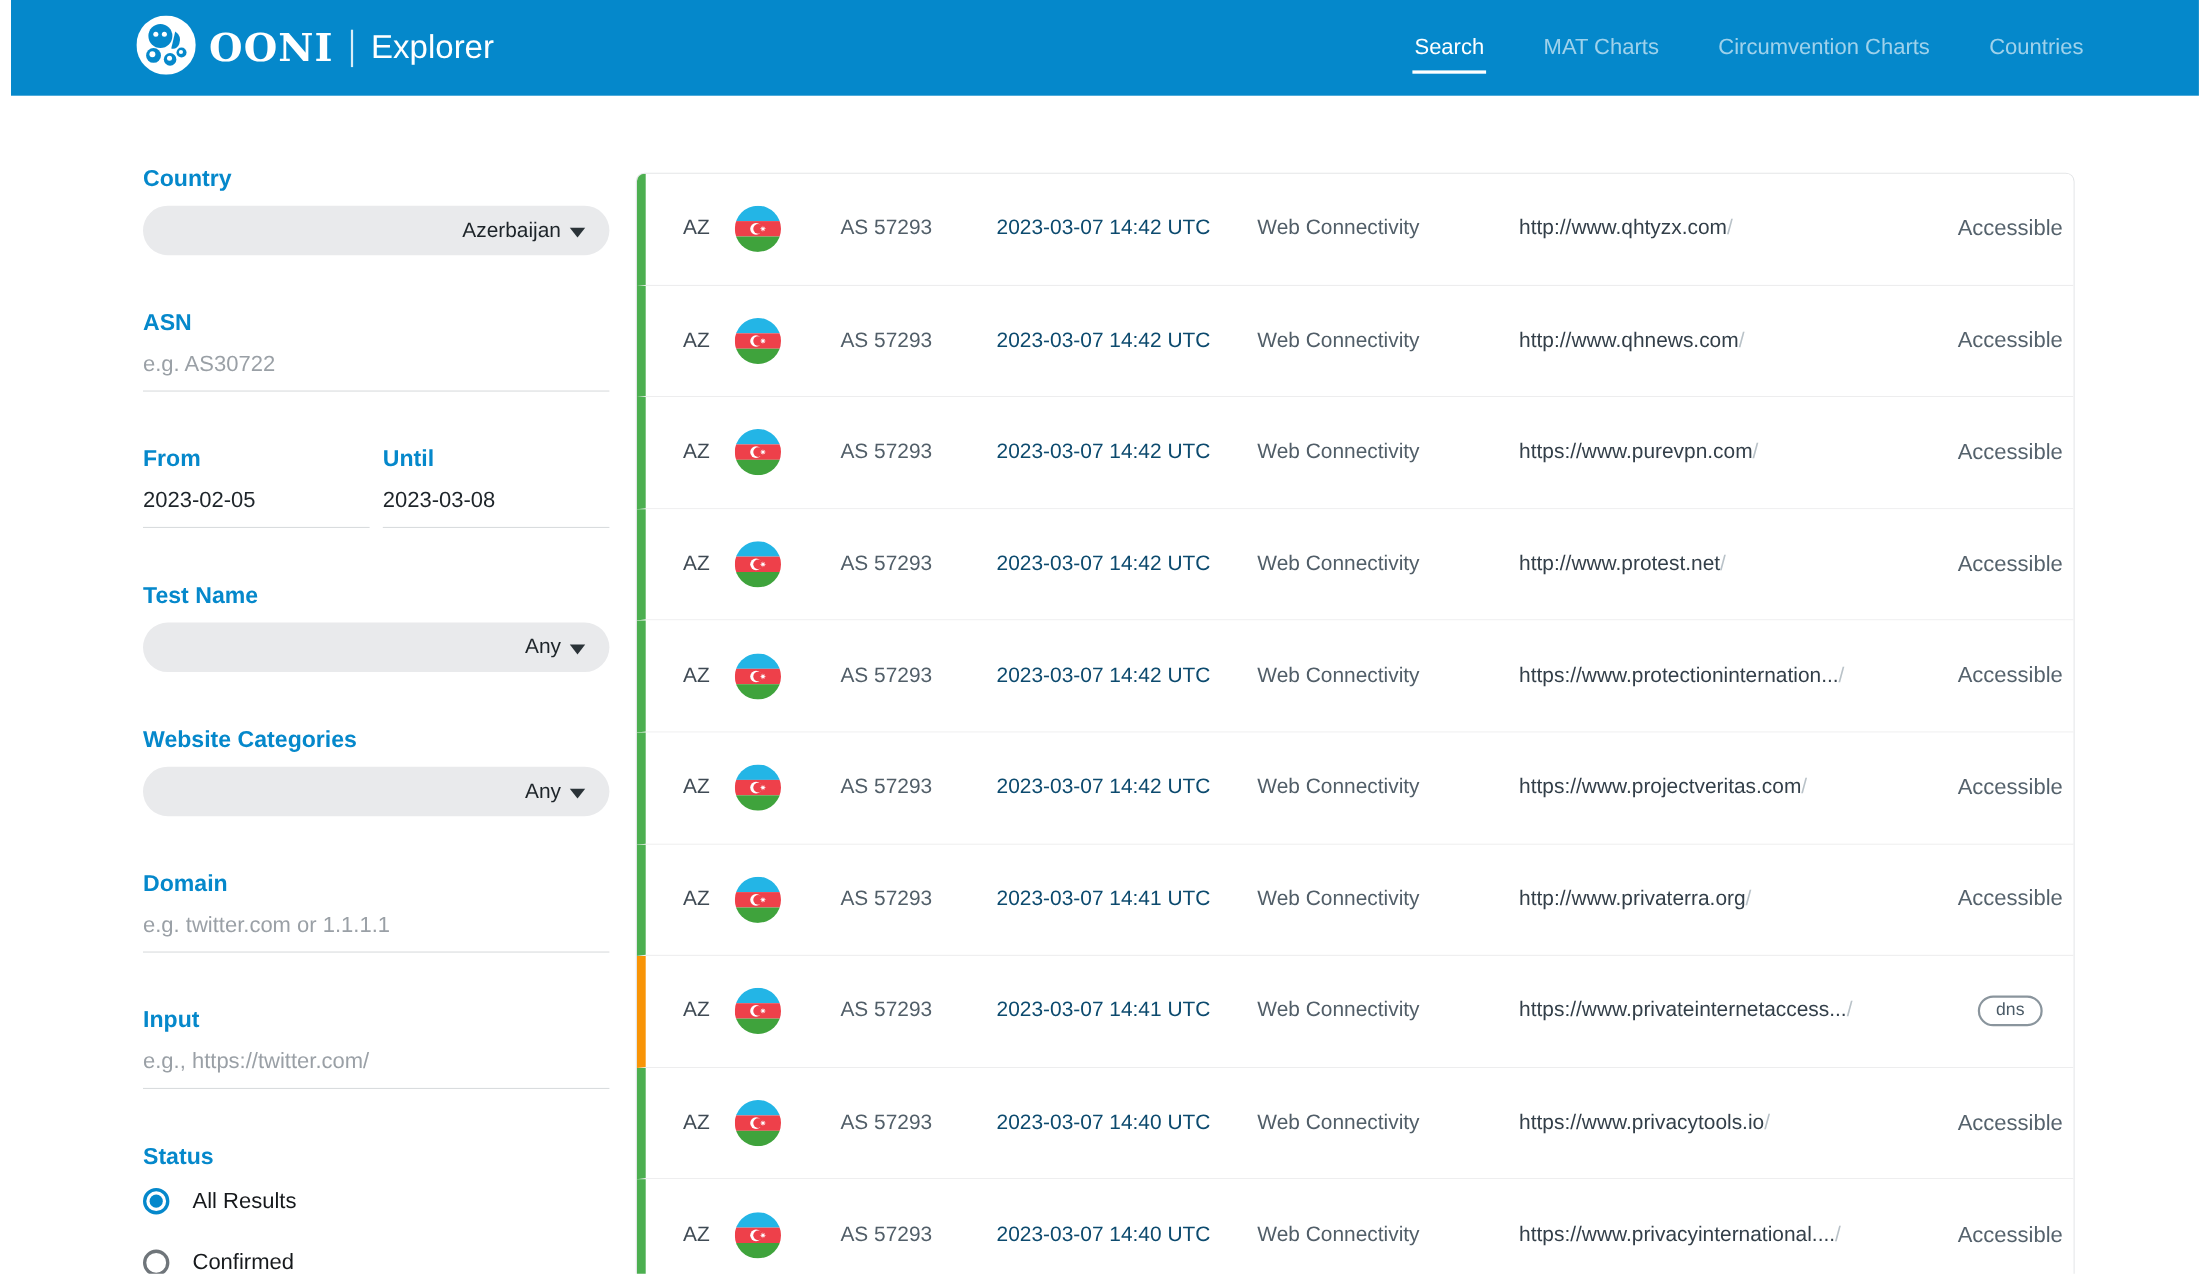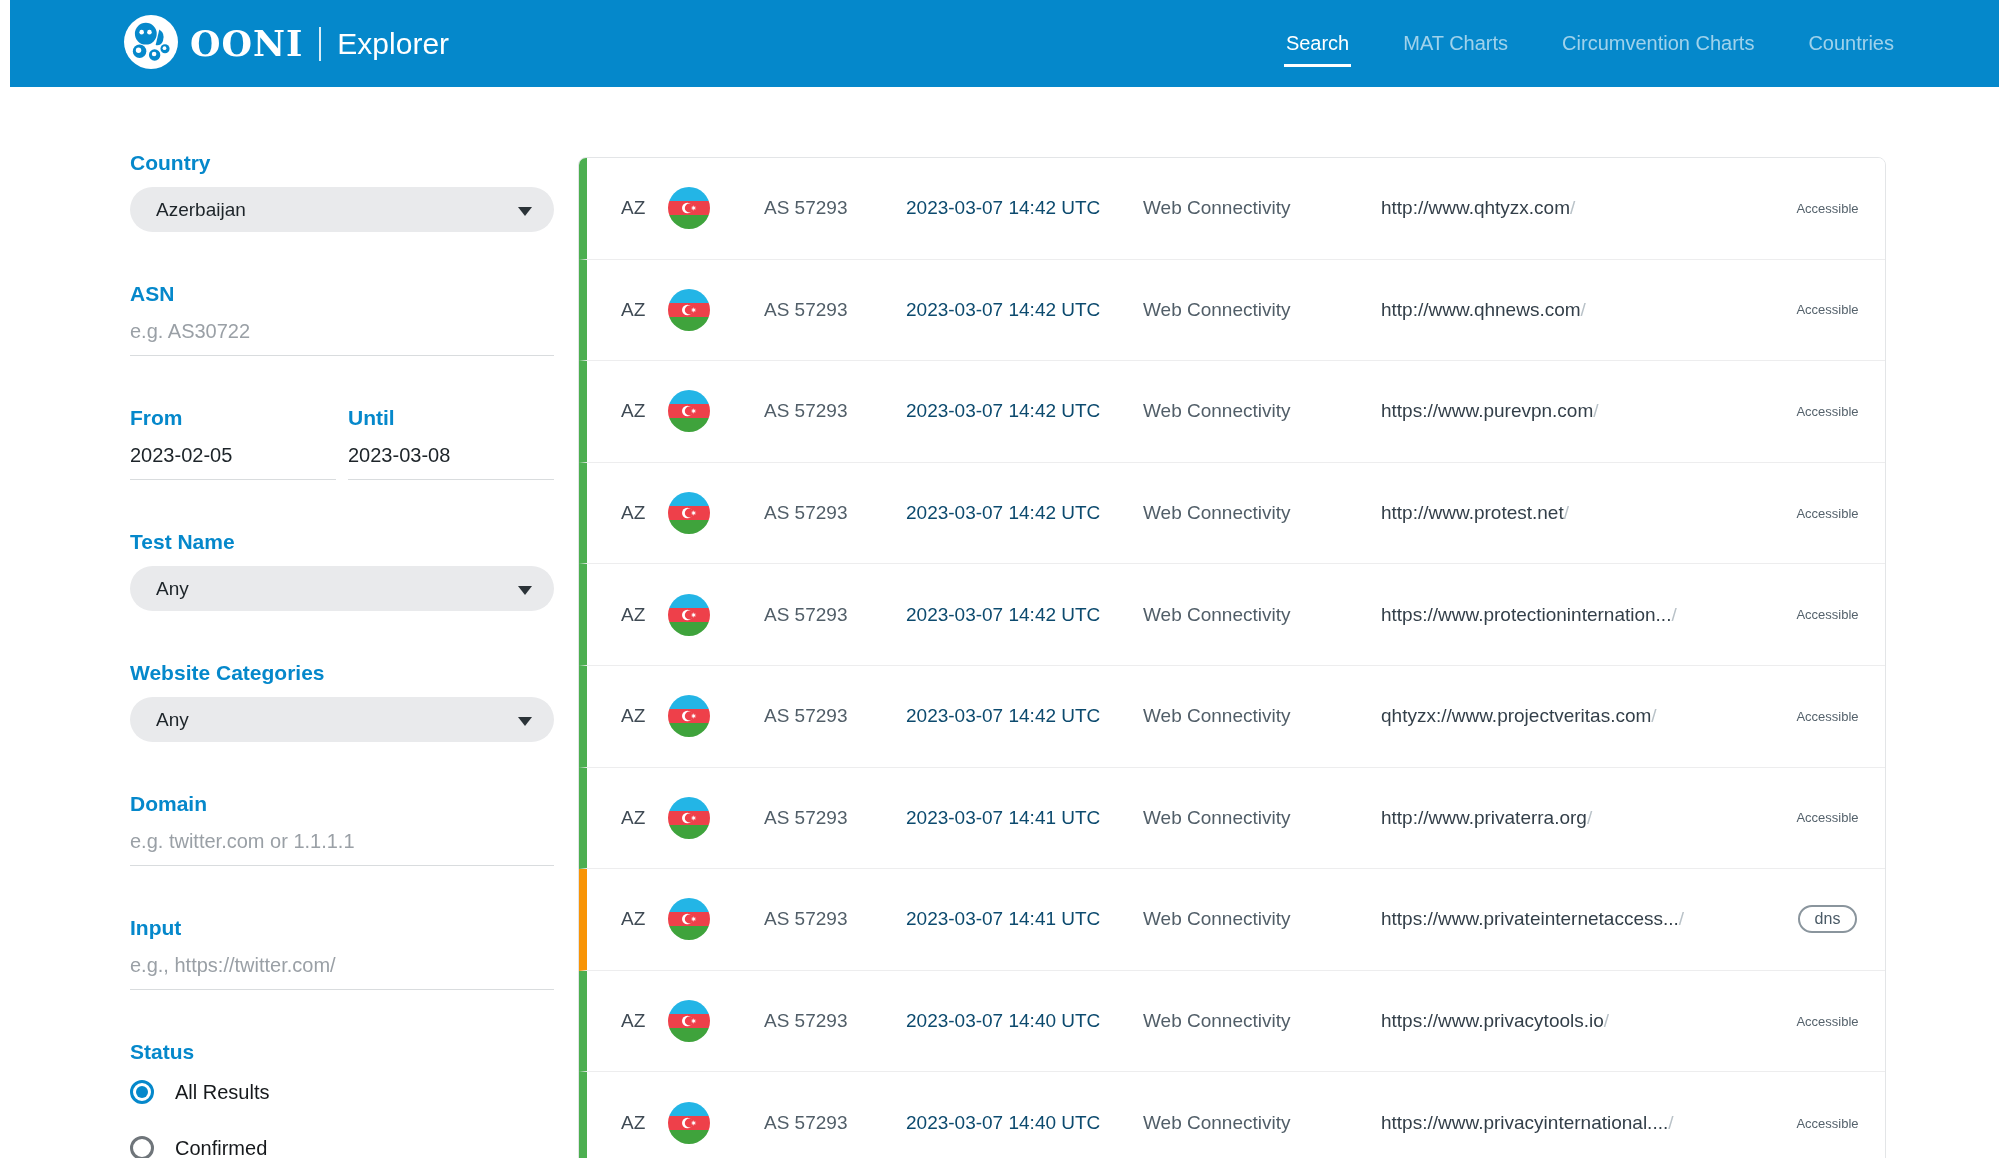--- a/index.html
+++ b/index.html
@@ -37,21 +37,21 @@
 
   
   .sidebar { position:absolute; left:130px; top:87px; width:424px; padding-top:64px; }
   .filter-section { margin-bottom:50px; }
   .filter-label {
     color:var(--blue); font-size:21px; font-weight:600; margin-bottom:12px;
     display:block;
   }
   .select-box {
     position:relative; height:45px; background:#e9eaec; border-radius:999px;
-    display:flex; align-items:center; padding:0 44px 0 26px; cursor:pointer;
+    display:flex; align-items:center; padding:0 44px 0 26px; cursor:pointer;justify-content:flex-end;
   }
   .select-value { font-size:19px; color:#1d2429; }
   .caret-down-icon {
     position:absolute; right:22px; top:50%; margin-top:-3px;
     width:0; height:0; border-left:7px solid transparent;
     border-right:7px solid transparent; border-top:9px solid #2b3338;
   }
   .text-input {
     width:100%; border:none; outline:none; background:transparent;
     font-family:"Liberation Sans", sans-serif;
@@ -88,21 +88,21 @@
   .result-row:last-child { border-bottom:none; }
   .result-row.accent-orange { border-left-color:var(--orange); }
   .col-az { width:47px; font-size:19px; color:#3f4a54; }
   .col-flag { width:96px; display:flex; align-items:center; }
   .col-asn { width:142px; font-size:19px; color:#515e68; }
   .col-time { width:237px; font-size:19px; color:#0c4a6e; }
   .col-test { width:238px; font-size:19px; color:#515e68; }
   .col-url { width:395px; font-size:19px; color:#333f49; font-weight:500; white-space:nowrap; overflow:hidden; }
   .url-suffix { color:#b9c2c8; font-weight:400; }
   .col-status { flex:1; display:flex; justify-content:center; align-items:center; padding-right:6px; }
-  .status-text { font-size:13px; color:#55626c; }
+  .status-text { font-size:20px; color:#55626c; }
   .status-badge {
     font-size:16px; color:#4a5a66; border:2px solid #8a959d;
     border-radius:999px; padding:4px 15px; line-height:1;
   }
 </style>
 </head>
 <body style="--blue: #0588cb; --green: #4caf50; --orange: #f89406;">
 
 <div class="header">
   <div class="brand">
@@ -362,21 +362,21 @@
           <rect x="0" y="28" width="42" height="14" fill="#3fa33c"></rect>
           <circle cx="19.3" cy="21" r="5.3" fill="#ffffff"></circle>
           <circle cx="21.2" cy="21" r="4.4" fill="#ee404a"></circle>
           <polygon fill="#ffffff" points="28.5,21 26.66,20.56 27.65,18.95 26.04,19.94 25.6,18.1 25.16,19.94 23.55,18.95 24.54,20.56 22.7,21 24.54,21.44 23.55,23.05 25.16,22.06 25.6,23.9 26.04,22.06 27.65,23.05 26.66,21.44"></polygon>
         </g>
       </svg>
     </span>
     <span class="col-asn">AS 57293</span>
     <span class="col-time">2023-03-07 14:42 UTC</span>
     <span class="col-test">Web Connectivity</span>
-    <span class="col-url"><span>qhtyzx://www.projectveritas.com</span><span class="url-suffix">/</span></span>
+    <span class="col-url"><span>https://www.projectveritas.com</span><span class="url-suffix">/</span></span>
     <span class="col-status">
       <span class="status-text">Accessible</span>
 
     </span>
   </div>
 
   <div class="result-row accent-green">
     <span class="col-az">AZ</span>
     <span class="col-flag">
       <svg width="42" height="42" viewBox="0 0 42 42">

